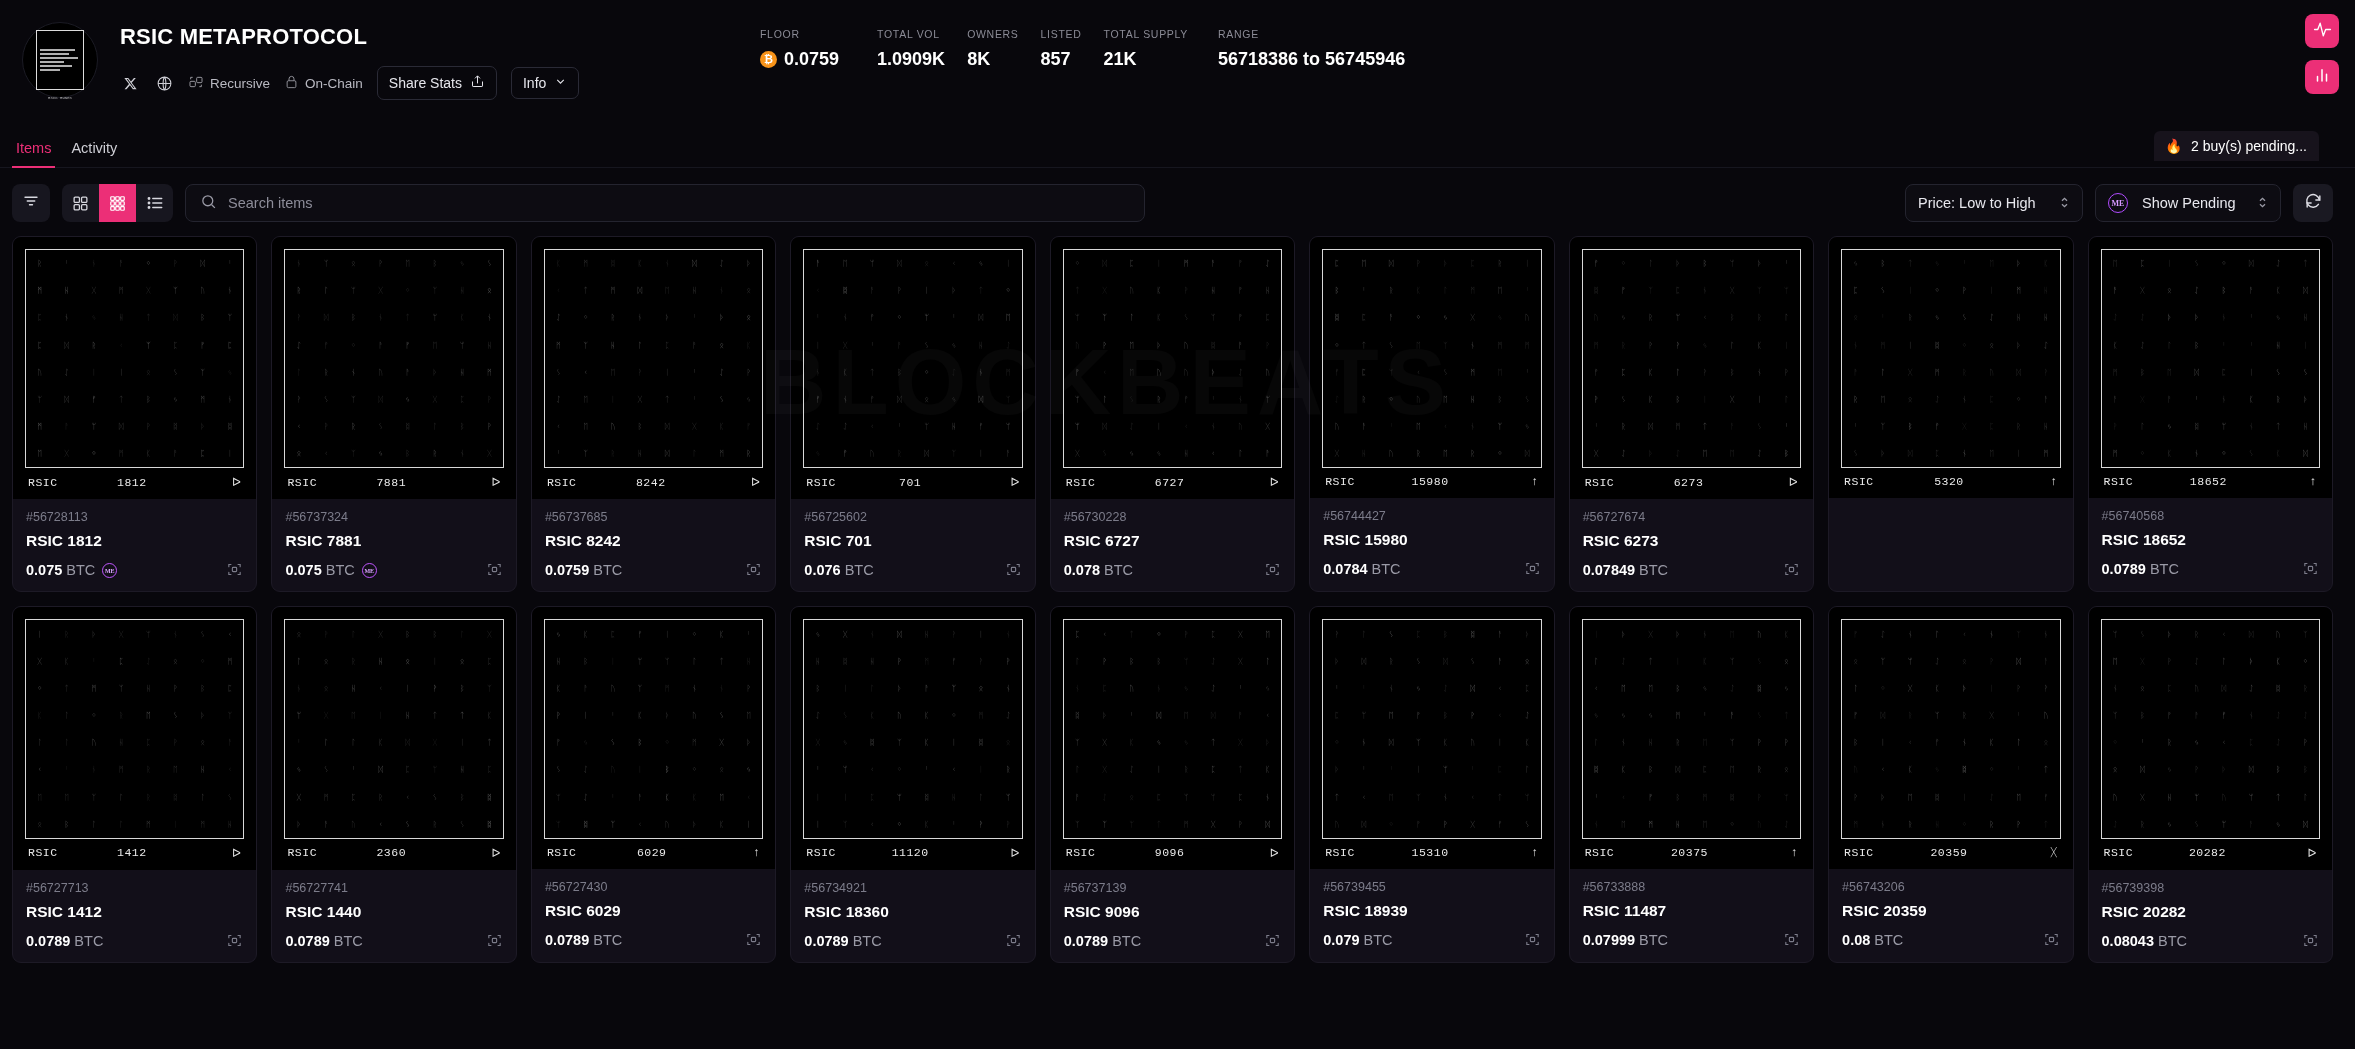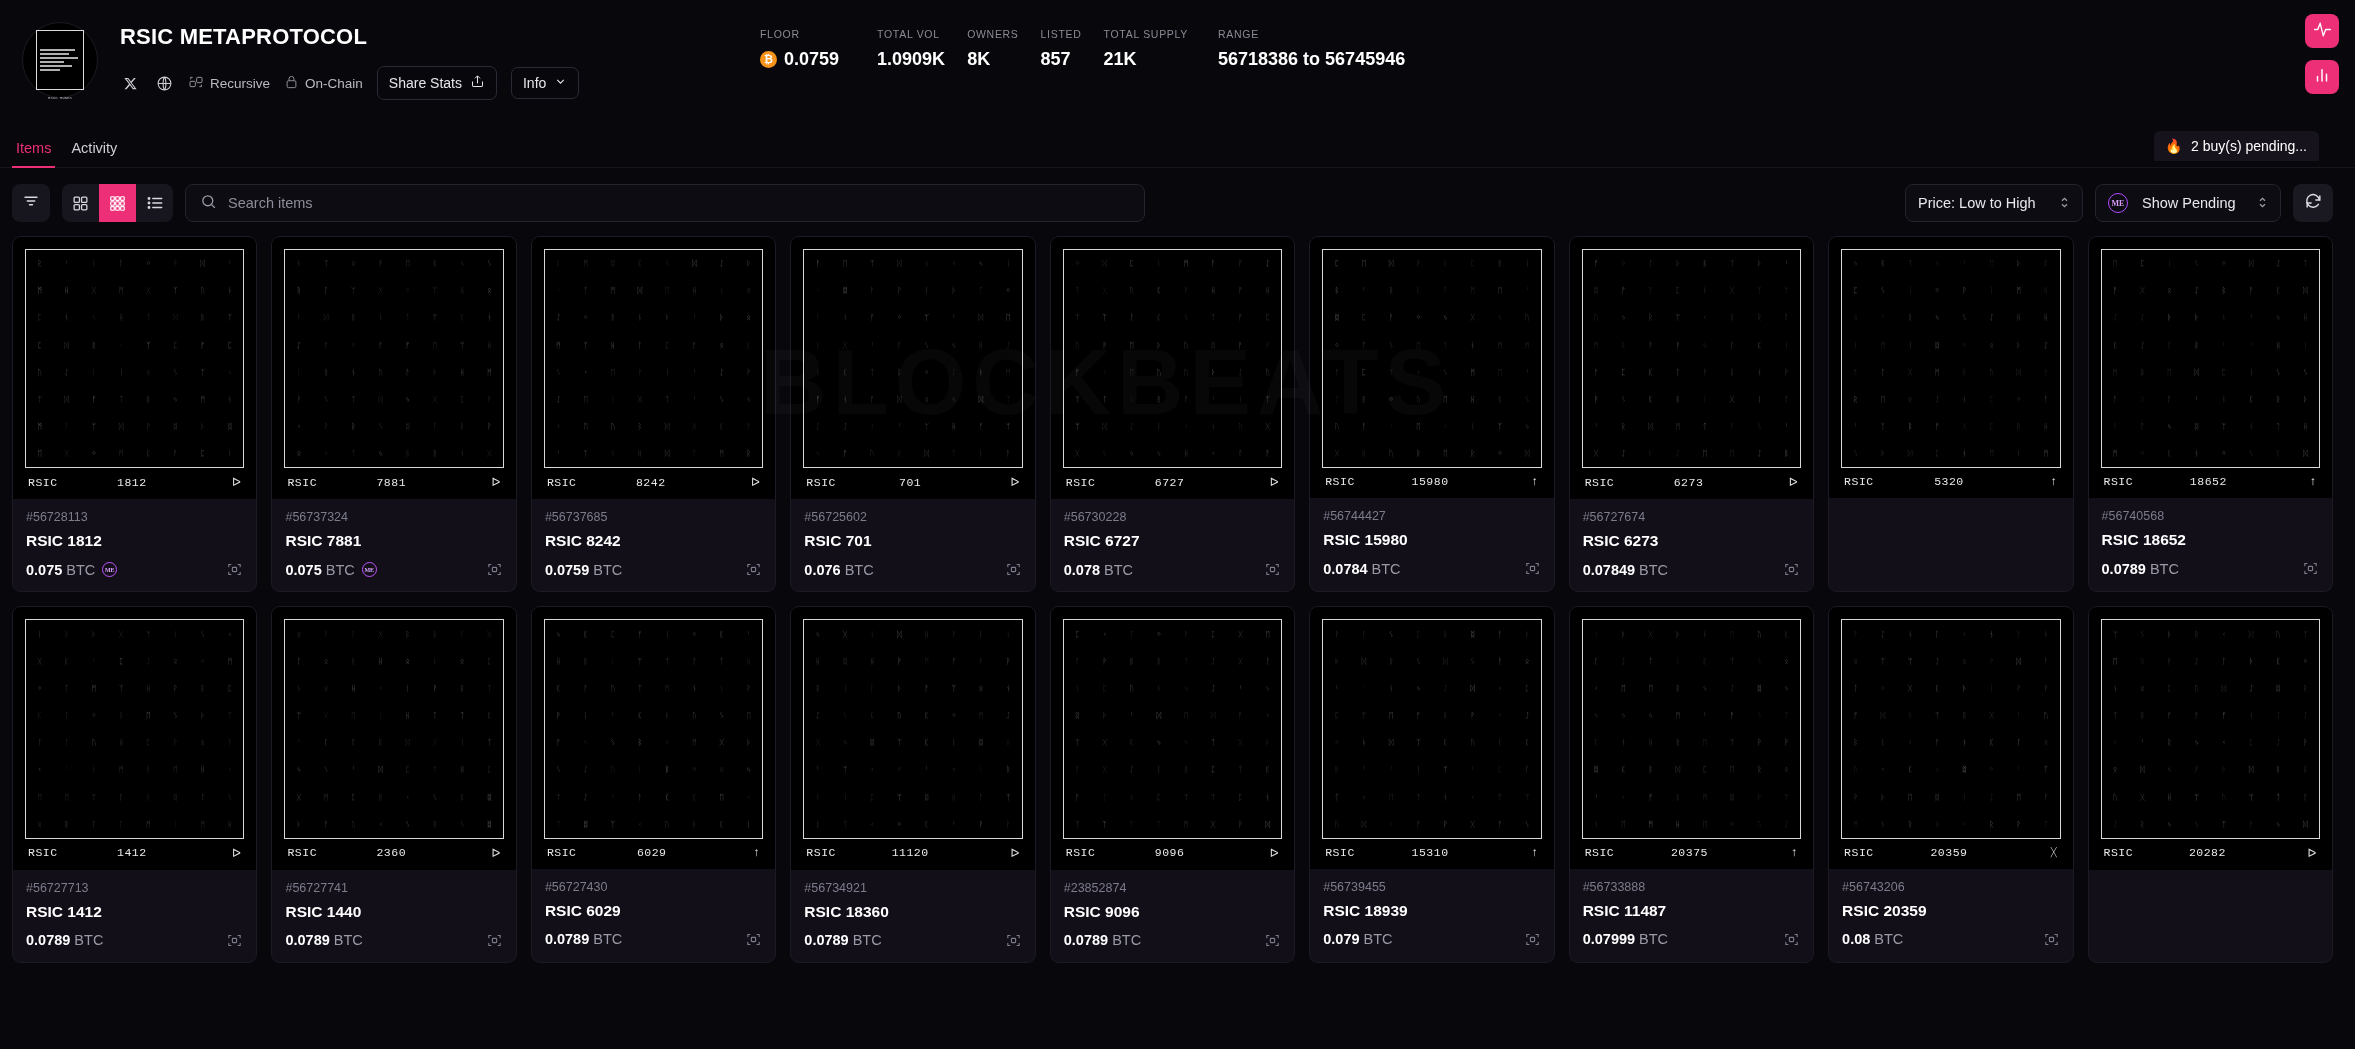--- a/index.html
+++ b/index.html
@@ -134,21 +134,21 @@
   .runegrid span { opacity: .62; }
   .artlabel {
     display: flex; align-items: center; justify-content: space-between;
     font-family: "Liberation Mono", monospace; font-size: 11.5px; color: #e9e9e9;
     padding: 7px 3px 10px 3px; letter-spacing: .5px;
   }
   .artlabel .num { margin-right: 26px; }
   .card-body { padding: 11px 13px 13px 13px; }
   .card-id { font-size: 12.5px; color: #7c7c8a; }
   .card-name { font-size: 15.5px; font-weight: 700; color: #fff; margin-top: 8px; }
-  .card-foot { display: flex; align-items: center; margin-top: 11px; }
+  .card-foot { display: flex; align-items: flex-end; margin-top: 11px; }
   .price { font-size: 14.5px; font-weight: 700; color: #fff; }
   .price .unit { color: #9a9aa6; font-weight: 400; margin-left: 4px; }
   .me-mini {
     width: 15px; height: 15px; border-radius: 50%; border: 1.3px solid #c055ff;
     display: flex; align-items: center; justify-content: center; margin-left: 7px;
     font-size: 6px; color: #dba6ff; font-family: "Liberation Serif", serif; font-weight: 700;
   }
   .cart-icon { margin-left: auto; color: #7d7d8b; display: flex; }
 
   
@@ -1564,21 +1564,21 @@
             <span style="opacity:0.64">ᚹ</span>
             <span style="opacity:0.76">ᛞ</span>
           </div>
           <div class="artlabel">
             <span>RSIC</span>
             <span class="num">9096</span>
             <span>ᐅ</span>
           </div>
         </div>
         <div class="card-body">
-          <div class="card-id">#23852874</div>
+          <div class="card-id">#56737139</div>
           <div class="card-name">RSIC 9096</div>
           <div class="card-foot">
             <div class="price"><span>0.0789</span><span class="unit">BTC</span></div>
             <span class="cart-icon">
               <svg width="17" height="17" viewBox="0 0 24 24" fill="none" stroke="currentColor" stroke-width="1.6" stroke-linecap="round">
                 <path d="M4 8V5h3M20 8V5h-3M4 16v3h3M20 16v3h-3"></path>
                 <rect x="9" y="9" width="6" height="6" rx="1.2"></rect>
               </svg>
             </span>
           </div>
@@ -1915,20 +1915,33 @@
             <span style="opacity:0.35">ᚨ</span>
             <span style="opacity:0.73">ᛃ</span>
             <span style="opacity:0.77">ᛞ</span>
           </div>
           <div class="artlabel">
             <span>RSIC</span>
             <span class="num">20282</span>
             <span>ᐅ</span>
           </div>
         </div>
+        <div class="card-body">
+          <div class="card-id">#56739398</div>
+          <div class="card-name">RSIC 20282</div>
+          <div class="card-foot">
+            <div class="price"><span>0.08043</span><span class="unit">BTC</span></div>
+            <span class="cart-icon">
+              <svg width="17" height="17" viewBox="0 0 24 24" fill="none" stroke="currentColor" stroke-width="1.6" stroke-linecap="round">
+                <path d="M4 8V5h3M20 8V5h-3M4 16v3h3M20 16v3h-3"></path>
+                <rect x="9" y="9" width="6" height="6" rx="1.2"></rect>
+              </svg>
+            </span>
+          </div>
+        </div>
       </div>
     </div>
 
   <div class="watermark">BLOCKBEATS</div>
 
   <div class="rail">
     <div class="rail-btn">
       <span>
         <svg width="19" height="19" viewBox="0 0 24 24" fill="none" stroke="currentColor" stroke-width="1.7" stroke-linecap="round" stroke-linejoin="round">
             <path d="M2 12h4l3-8 4 16 3-8h6"></path>

